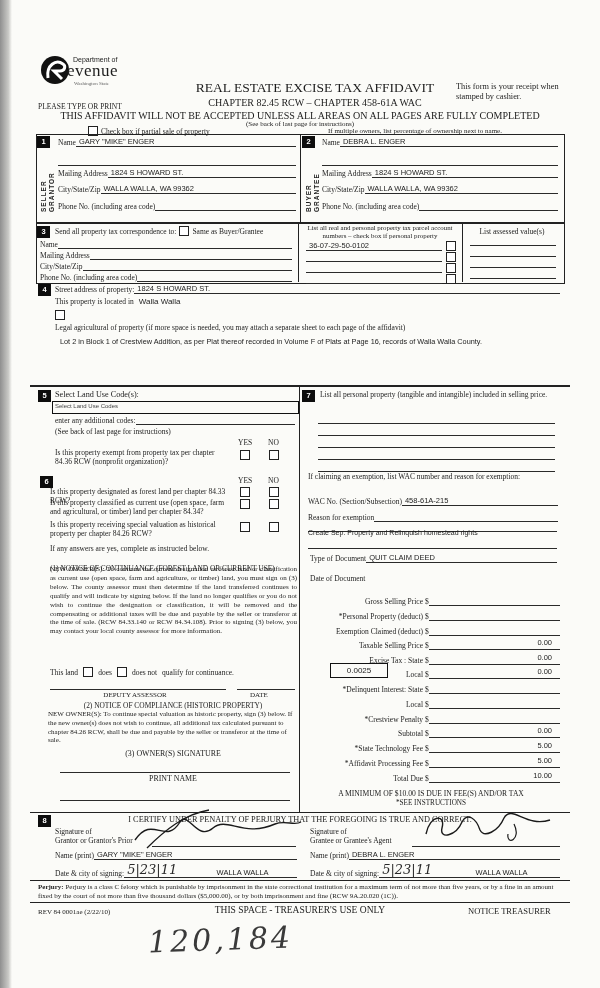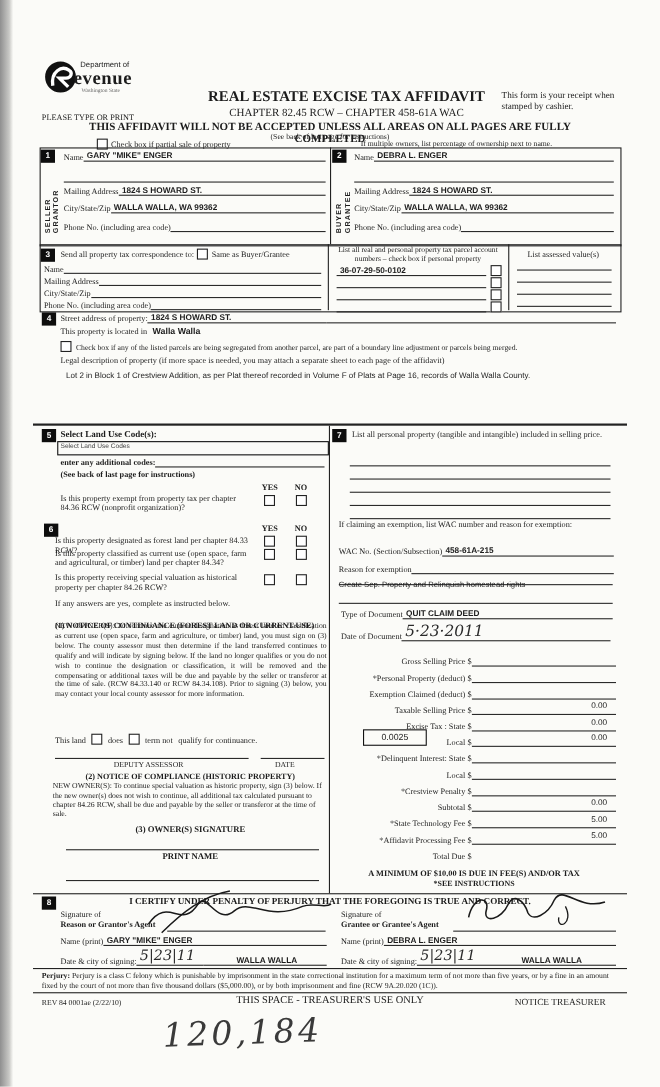--- a/index.html
+++ b/index.html
@@ -1,21 +1,21 @@
 <!DOCTYPE html>
 <html><head>
 <meta charset="utf-8">
 <style>
   html,body{margin:0;padding:0}
   body{width:600px;height:988px;position:relative;background:#fbfbf8;color:#1c1c1c;
        font-family:"Liberation Serif",serif;overflow:hidden}
   .abs{position:absolute}
   .ser{font-size:7.5px}
   .sm{font-size:7px}
-  .b{font-weight:bold}
+  .b{font-weight:normal}
   .c{text-align:center}
   .sans{font-family:"Liberation Sans",sans-serif;font-size:7.5px}
   .hand{font-family:"DejaVu Serif",serif;font-style:italic;color:#2a2a2a}
   .u{border-bottom:1px solid #2a2a2a;display:inline-block;height:10px;vertical-align:bottom}
   .cb{display:inline-block;width:8px;height:8px;border:1px solid #222;background:#fff;flex:0 0 auto}
   .badge{width:13px;height:12px;background:#0d0d0d;color:#fff;text-align:center;
          font:bold 7.5px "Liberation Sans",sans-serif;line-height:12px}
   .frow{display:flex;align-items:flex-end}
   .fill{flex:1;border-bottom:1px solid #2a2a2a;padding-left:3px;min-height:9px}
   .box{border:1px solid #222}
@@ -158,23 +158,22 @@
   <span class="ser">Street address of property:</span>
   <span class="fill sans b" style="flex:0 0 160px">1824 S HOWARD ST.</span>
   <span class="fill" style="border-bottom:1px solid #2a2a2a"></span>
 </div>
 <div class="abs frow" style="left:55px;top:297px;gap:5px">
   <span class="ser">This property is located in</span>
   <span class="sans b" style="font-size:8px">Walla Walla</span>
 </div>
 <div class="abs frow" style="left:55px;top:310px;gap:4px;width:505px">
   <span class="cb"></span>
-  <span class="sm">Check box if any of the listed parcels are being segregated from another parcel, are part of a boundary line adjustment or parcels being merged.</span>
-</div>
-<div class="abs ser" style="left:55px;top:323px;width:505px">Legal description of property (if more space is needed, you may attach a separate sheet to each page of the affidavit)</div>
+</div>
+<div class="abs ser" style="left:55px;top:323px;width:505px">Legal agricultural of property (if more space is needed, you may attach a separate sheet to each page of the affidavit)</div>
 <div class="abs sans" style="left:60px;top:337px;width:505px;font-size:7.3px">Lot 2 in Block 1 of Crestview Addition, as per Plat thereof recorded in Volume F of Plats at Page 16, records of Walla Walla County.</div>
 
 <div class="abs" style="left:30px;top:385px;width:540px;height:2px;background:#222"></div>
 <div class="abs vline" style="left:299px;top:387px;height:425px"></div>
 
 <div class="abs badge" style="left:38px;top:390px">5</div>
 <div class="abs b" style="left:55px;top:390px;font-size:8.2px">Select Land Use Code(s):</div>
 <div class="abs" style="left:52px;top:401px;width:243px;height:11px;border:1.5px solid #111;font:6px 'Liberation Sans',sans-serif;line-height:9px;padding-left:2px;color:#444">Select Land Use Codes</div>
 <div class="abs frow" style="left:55px;top:415px;width:240px">
   <span class="ser b">enter any additional codes:</span>
@@ -200,21 +199,21 @@
 <span class="cb abs" style="left:240px;top:522px"></span>
 <span class="cb abs" style="left:269px;top:522px"></span>
 <div class="abs ser" style="left:50px;top:544px">If any answers are yes, complete as instructed below.</div>
 <div class="abs b" style="left:50px;top:564px;width:246px;font-size:7.4px">(1) NOTICE OF CONTINUANCE (FOREST LAND OR CURRENT USE)</div>
 <div class="abs sm" style="left:50px;top:565px;width:247px;line-height:8.9px;text-align:justify">NEW OWNER(S): To continue the current designation as forest land or classification as current use (open space, farm and agriculture, or timber) land, you must sign on (3) below. The county assessor must then determine if the land transferred continues to qualify and will indicate by signing below. If the land no longer qualifies or you do not wish to continue the designation or classification, it will be removed and the compensating or additional taxes will be due and payable by the seller or transferor at the time of sale. (RCW 84.33.140 or RCW 84.34.108). Prior to signing (3) below, you may contact your local county assessor for more information.</div>
 <div class="abs frow" style="left:50px;top:667px;gap:5px">
   <span class="ser">This land</span>
   <span class="cb"></span>
   <span class="ser">does</span>
   <span class="cb"></span>
-  <span class="ser">term not</span>
+  <span class="ser">does not</span>
   <span class="ser">qualify for continuance.</span>
 </div>
 <span class="u abs" style="left:50px;top:679px;width:176px"></span>
 <span class="u abs" style="left:237px;top:679px;width:58px"></span>
 <div class="abs sm c" style="left:75px;top:691px;width:120px">DEPUTY ASSESSOR</div>
 <div class="abs sm" style="left:250px;top:691px">DATE</div>
 <div class="abs b c" style="left:48px;top:701px;width:250px;font-size:7.4px">(2) NOTICE OF COMPLIANCE (HISTORIC PROPERTY)</div>
 <div class="abs sm" style="left:48px;top:710px;width:250px;line-height:8.8px">NEW OWNER(S): To continue special valuation as historic property, sign (3) below. If the new owner(s) does not wish to continue, all additional tax calculated pursuant to chapter 84.26 RCW, shall be due and payable by the seller or transferor at the time of sale.</div>
 <div class="abs b c" style="left:48px;top:749px;width:250px;font-size:7.9px">(3)  OWNER(S) SIGNATURE</div>
 <span class="u abs" style="left:60px;top:762px;width:230px"></span>
@@ -238,21 +237,20 @@
   <span class="fill"></span>
 </div>
 <span class="u abs" style="left:308px;top:521px;width:249px"><span class="sans" style="font-size:7px">Create Sep. Property and Relinquish homestead rights</span></span>
 <span class="u abs" style="left:308px;top:538px;width:249px"></span>
 <div class="abs frow" style="left:310px;top:553px;width:247px">
   <span class="ser">Type of Document</span>
   <span class="fill sans b">QUIT CLAIM DEED</span>
 </div>
 <div class="abs frow" style="left:310px;top:566px;width:245px;height:17px">
   <span class="ser">Date of Document</span>
-  <span class="fill hand" style="font-size:14px;line-height:15px">5·23·2011</span>
 </div>
 
 <div class="mrow" style="top:593px">
     <span class="mlabel">Gross Selling Price</span>
     <span class="ser">$</span>
     <span class="mline"><span class="mamt"></span></span>
   </div>
 <div class="mrow" style="top:608px">
     <span class="mlabel">*Personal Property (deduct)</span>
     <span class="ser">$</span>
@@ -305,35 +303,36 @@
     <span class="mline"><span class="mamt">5.00</span></span>
   </div>
 <div class="mrow" style="top:755px">
     <span class="mlabel">*Affidavit Processing Fee</span>
     <span class="ser">$</span>
     <span class="mline"><span class="mamt">5.00</span></span>
   </div>
 <div class="mrow" style="top:770px">
     <span class="mlabel">Total Due</span>
     <span class="ser">$</span>
+    <span class="mline"><span class="mamt">10.00</span></span>
   </div>
 
 <div class="abs b c" style="left:300px;top:789px;width:262px;font-size:7.6px">A MINIMUM OF $10.00 IS DUE IN FEE(S) AND/OR TAX</div>
 <div class="abs b c" style="left:300px;top:799px;width:262px;font-size:7.2px">*SEE INSTRUCTIONS</div>
 
 <div class="abs hline" style="left:30px;top:812px;width:540px"></div>
 <div class="abs badge" style="left:38px;top:815px">8</div>
 <div class="abs b c" style="left:80px;top:815px;width:440px;font-size:8.3px">I CERTIFY UNDER PENALTY OF PERJURY THAT THE FOREGOING IS TRUE AND CORRECT.</div>
 
 <svg class="abs" style="left:125px;top:808px" width="180" height="42">
   <path d="M10,32 C28,6 40,38 55,14 C63,2 72,34 88,20 C102,8 118,30 150,16 C160,12 170,18 176,14" stroke="#1a1a1a" stroke-width="1.4" fill="none"></path>
   <path d="M22,40 C40,22 60,6 84,2" stroke="#1a1a1a" stroke-width="1.3" fill="none"></path>
 </svg>
 <div class="abs ser" style="left:55px;top:827px">Signature of</div>
-<div class="abs ser b" style="left:55px;top:836px">Reason or Grantor's Agent</div>
+<div class="abs ser b" style="left:55px;top:836px">Grantor or Grantor's Prior</div>
 <span class="u abs" style="left:152px;top:836px;width:144px"></span>
 <div class="abs frow" style="left:55px;top:850px;width:242px">
   <span class="ser">Name (print)</span>
   <span class="fill sans b">GARY "MIKE" ENGER</span>
 </div>
 <div class="abs frow" style="left:55px;top:862px;width:242px;height:16px">
   <span class="ser">Date &amp; city of signing:</span>
   <span class="fill hand" style="font-size:13px;line-height:14px;flex:0 0 58px">5|23|11</span>
   <span class="fill sans b c">WALLA WALLA</span>
 </div>

